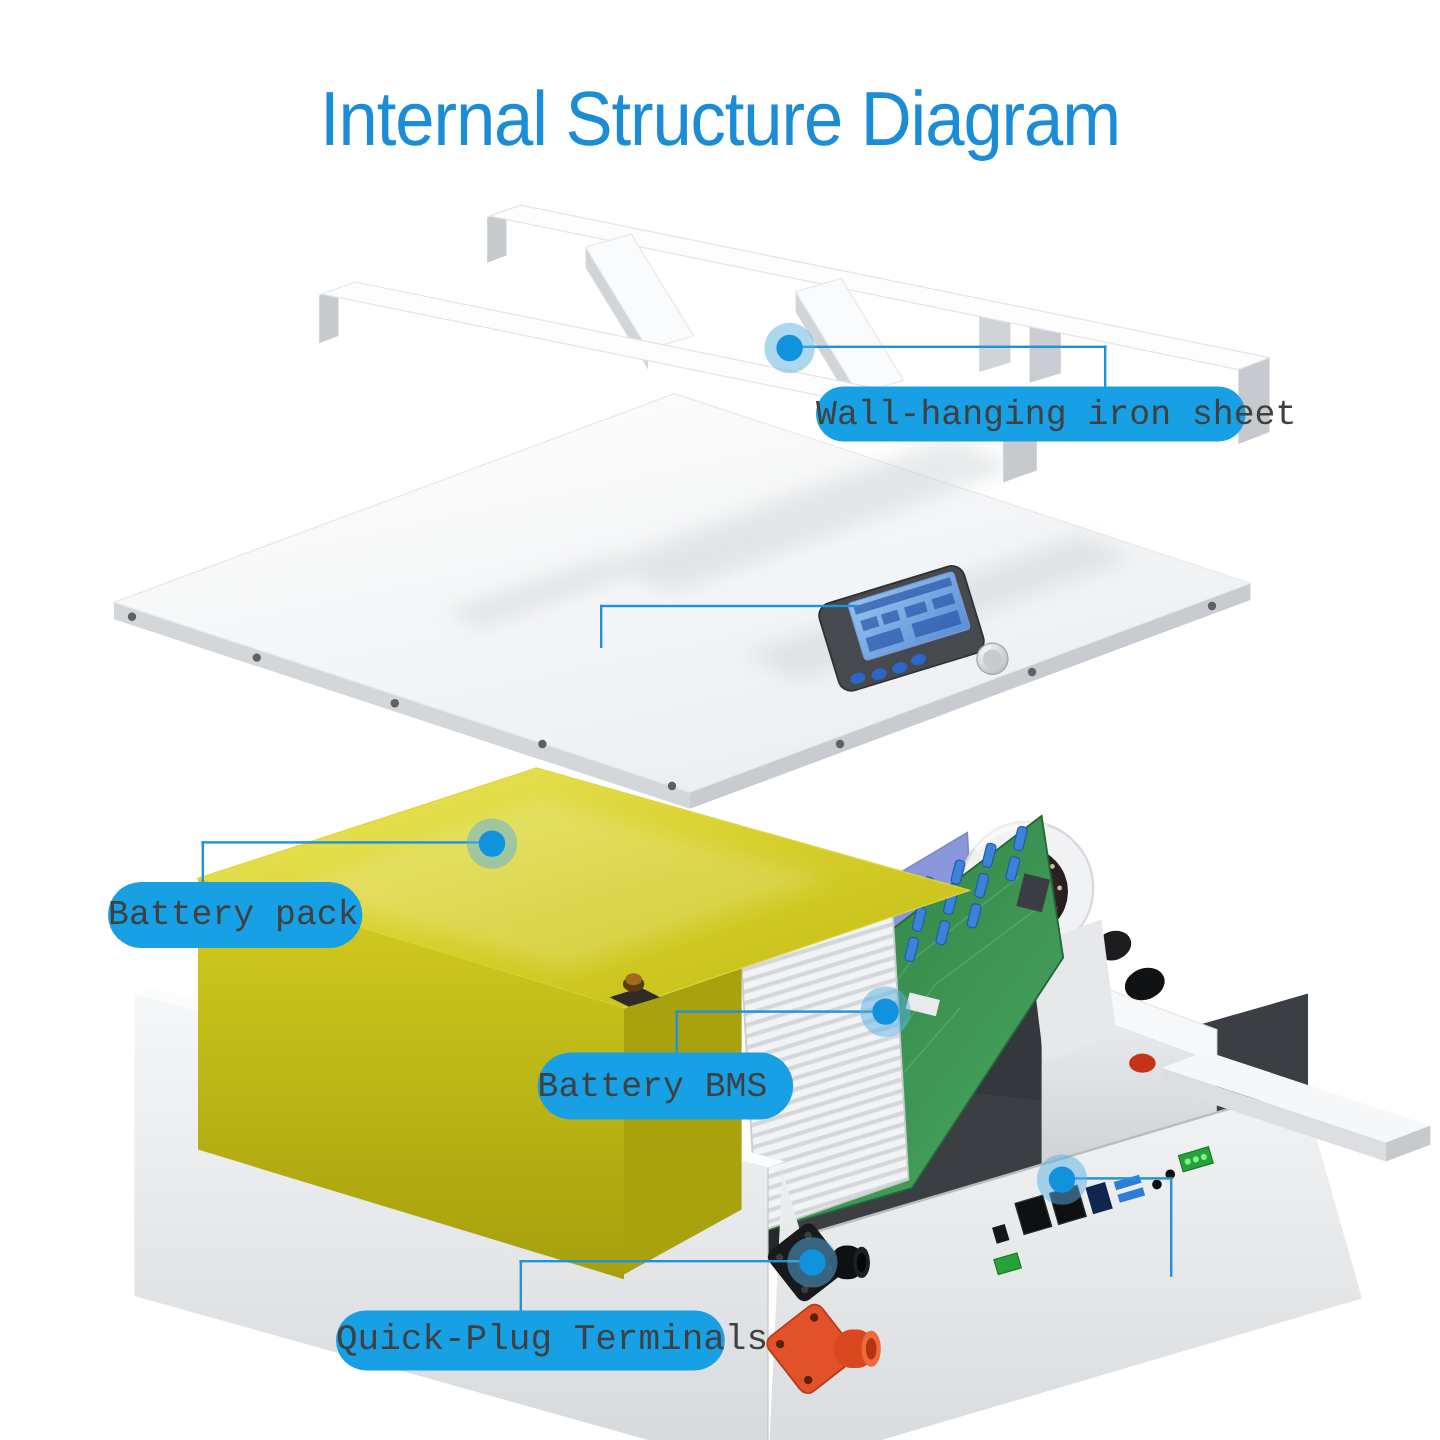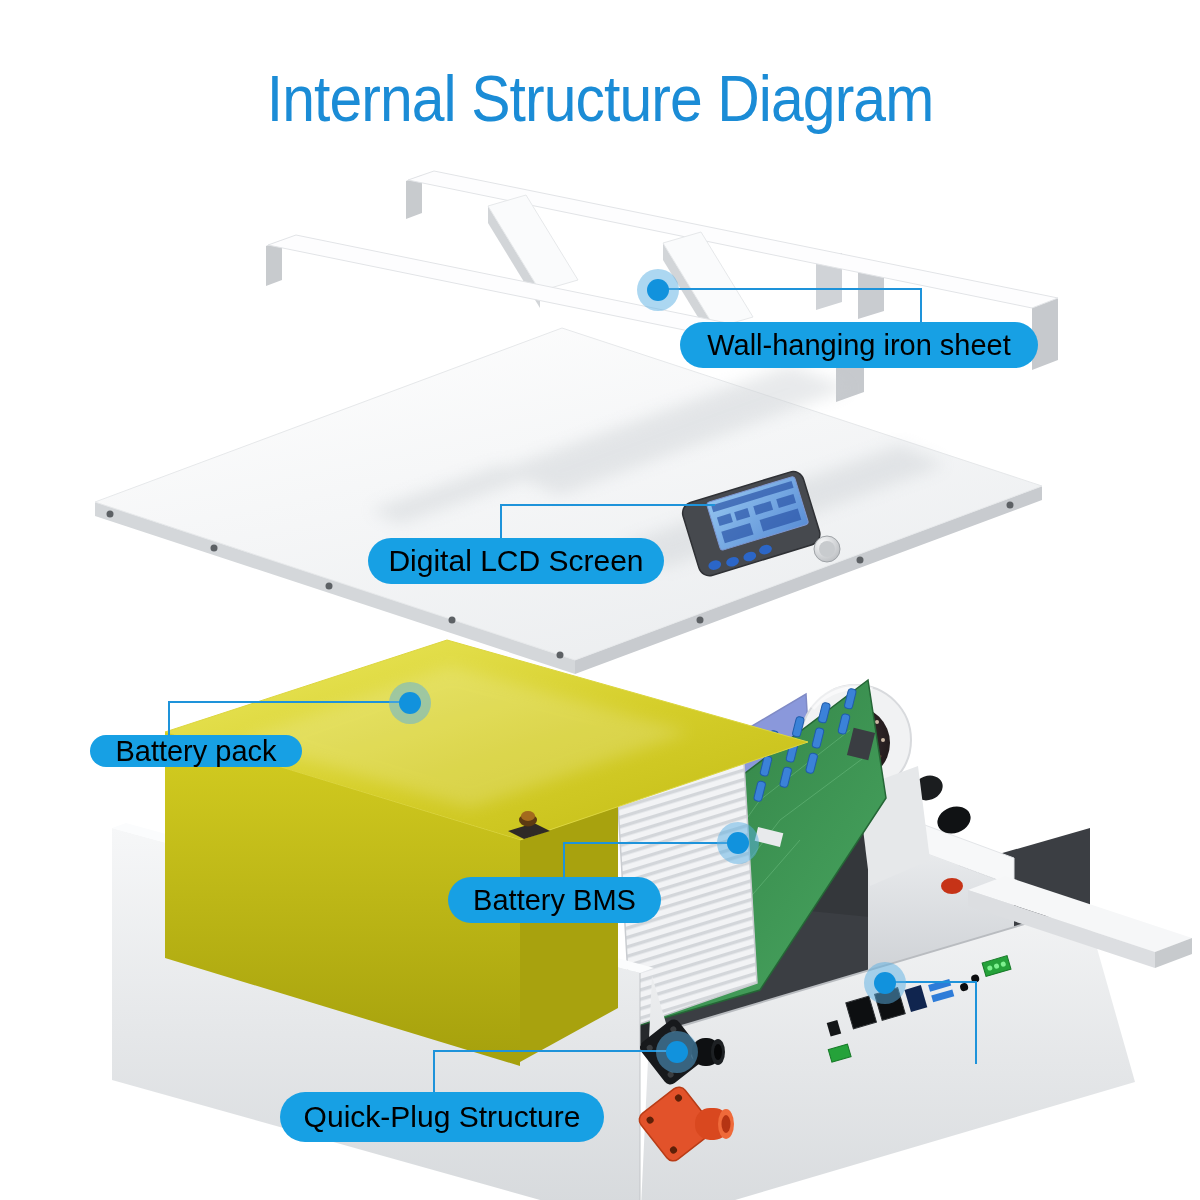--- a/index.html
+++ b/index.html
@@ -2,23 +2,23 @@
 <html><head>
 <meta charset="utf-8">
 <style>
   html,body{margin:0;padding:0;background:#ffffff;}
   .canvas{position:relative;width:1200px;height:1200px;background:#ffffff;overflow:hidden;
           font-family:"Liberation Sans",sans-serif;margin-top:40px;}
   .art{position:absolute;left:0;top:0;}
   .page-title{position:absolute;top:22px;left:0;width:1200px;text-align:center;
 ystem    font-weight:bold;font-size:64px;letter-spacing:-1px;color:#1b8cd6;
     transform:scaleX(0.92);transform-origin:center;white-space:nowrap;}
-  .pill{position:absolute;background:#17a0e4;border-radius:999px;color:#000000;
-        display:flex;align-items:center;justify-content:center;white-space:nowrap;
-        font-family:Liberation Sans, sans-serif;}
+  .pill{position:absolute;background:#17a0e4;border-radius:999px;color:#404040;
+        display:flex;align-items:center;justify-content:flex-start;white-space:nowrap;
+        font-family:Liberation Mono, monospace;}
   .lead{position:absolute;background:#1e93da;}
   .dot{position:absolute;width:22px;height:22px;border-radius:50%;background:#1192dd;
        box-shadow:0 0 0 10px rgba(90,175,228,0.5);}
 </style>
 </head>
 <body>
 
 <div class="canvas">
 
   <svg class="art" width="1200" height="1200" viewBox="0 0 1200 1200">
@@ -291,26 +291,23 @@
 
   <div class="dot" style="left:647px;top:239px;"></div>
   <div class="dot" style="left:399px;top:652px;"></div>
   <div class="dot" style="left:727px;top:792px;"></div>
   <div class="dot" style="left:666px;top:1001px;"></div>
   <div class="dot" style="left:874px;top:932px;"></div>
 
   <div class="pill" style="left:680px;top:282px;width:358px;height:46px;font-size:29px;">
       <span>Wall-hanging iron sheet</span>
     </div>
-  <div class="pill" style="left:368px;top:498px;width:296px;height:46px;font-size:30px;">
-      <span>Digital LCD Screen</span>
-    </div>
-  <div class="pill" style="left:90px;top:695px;width:212px;height:32px;font-size:29px;">
+  <div class="pill" style="left:90px;top:695px;width:212px;height:55px;font-size:29px;">
       <span>Battery pack</span>
     </div>
-  <div class="pill" style="left:448px;top:837px;width:213px;height:46px;font-size:29px;">
+  <div class="pill" style="left:448px;top:837px;width:213px;height:56px;font-size:29px;">
       <span>Battery BMS</span>
     </div>
   <div class="pill" style="left:280px;top:1052px;width:324px;height:50px;font-size:30px;">
-      <span>Quick-Plug Structure</span>
+      <span>Quick-Plug Terminals</span>
     </div>
 
 </div>
 
 </body></html>

